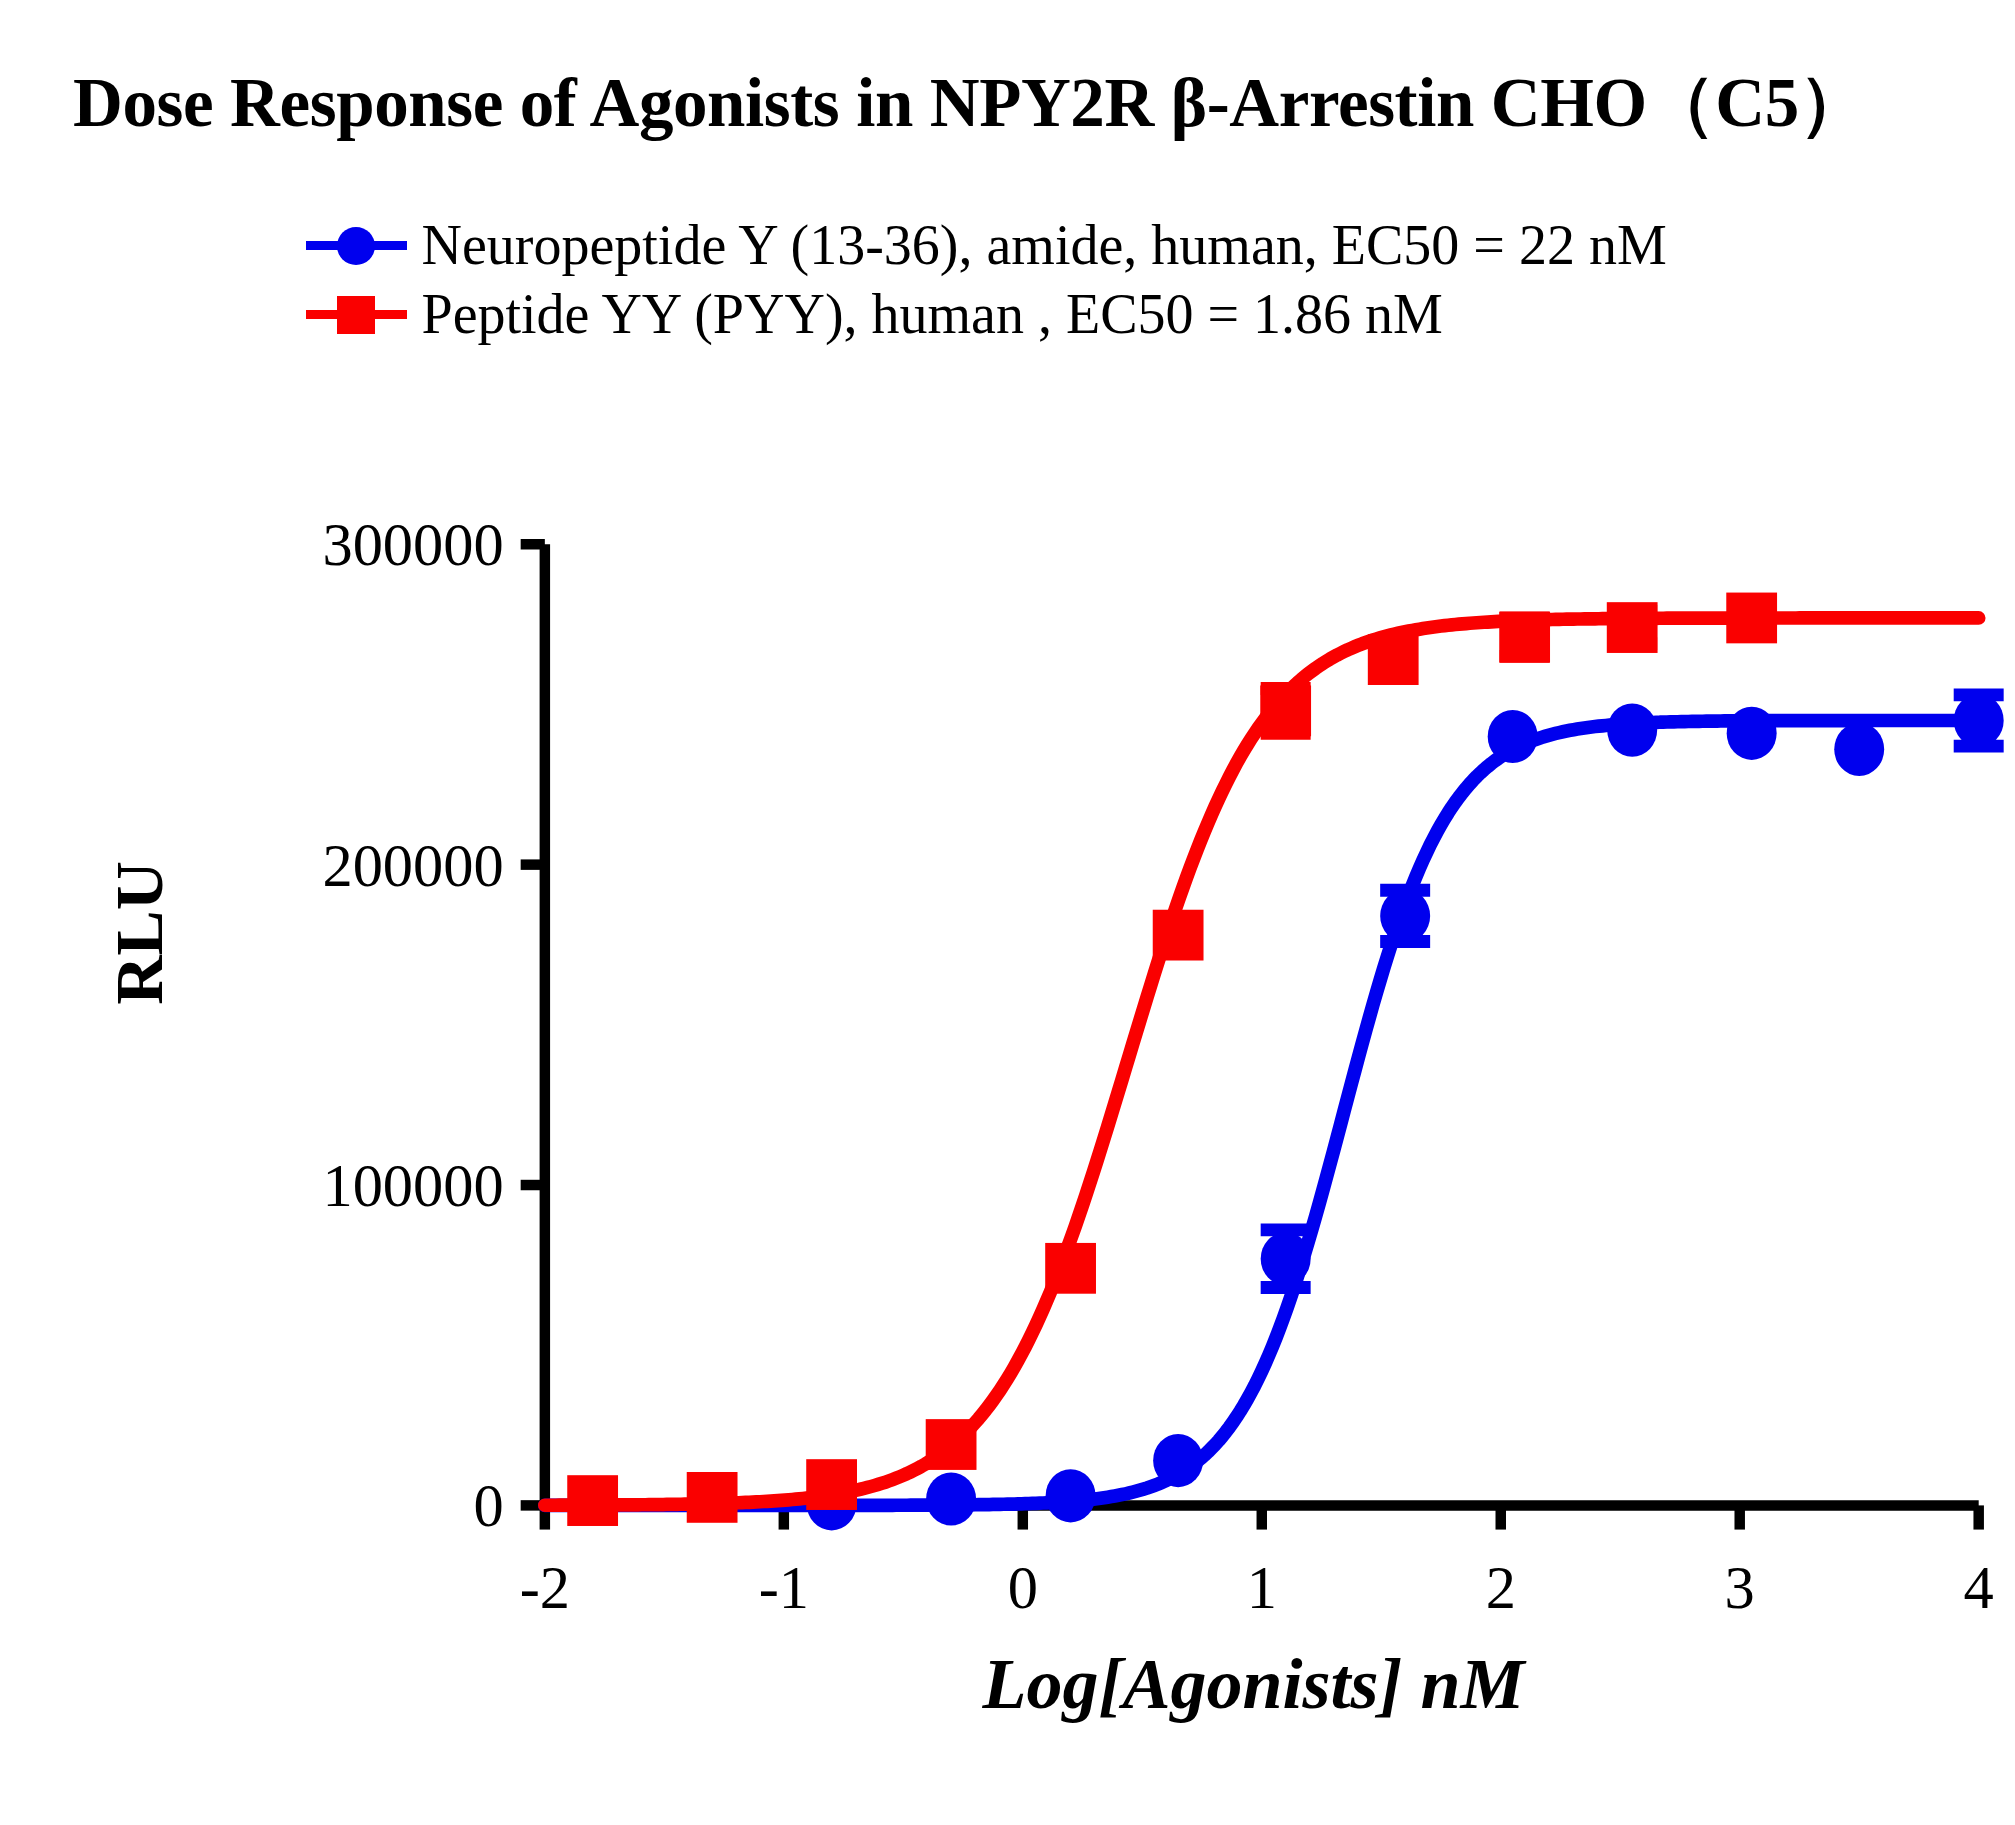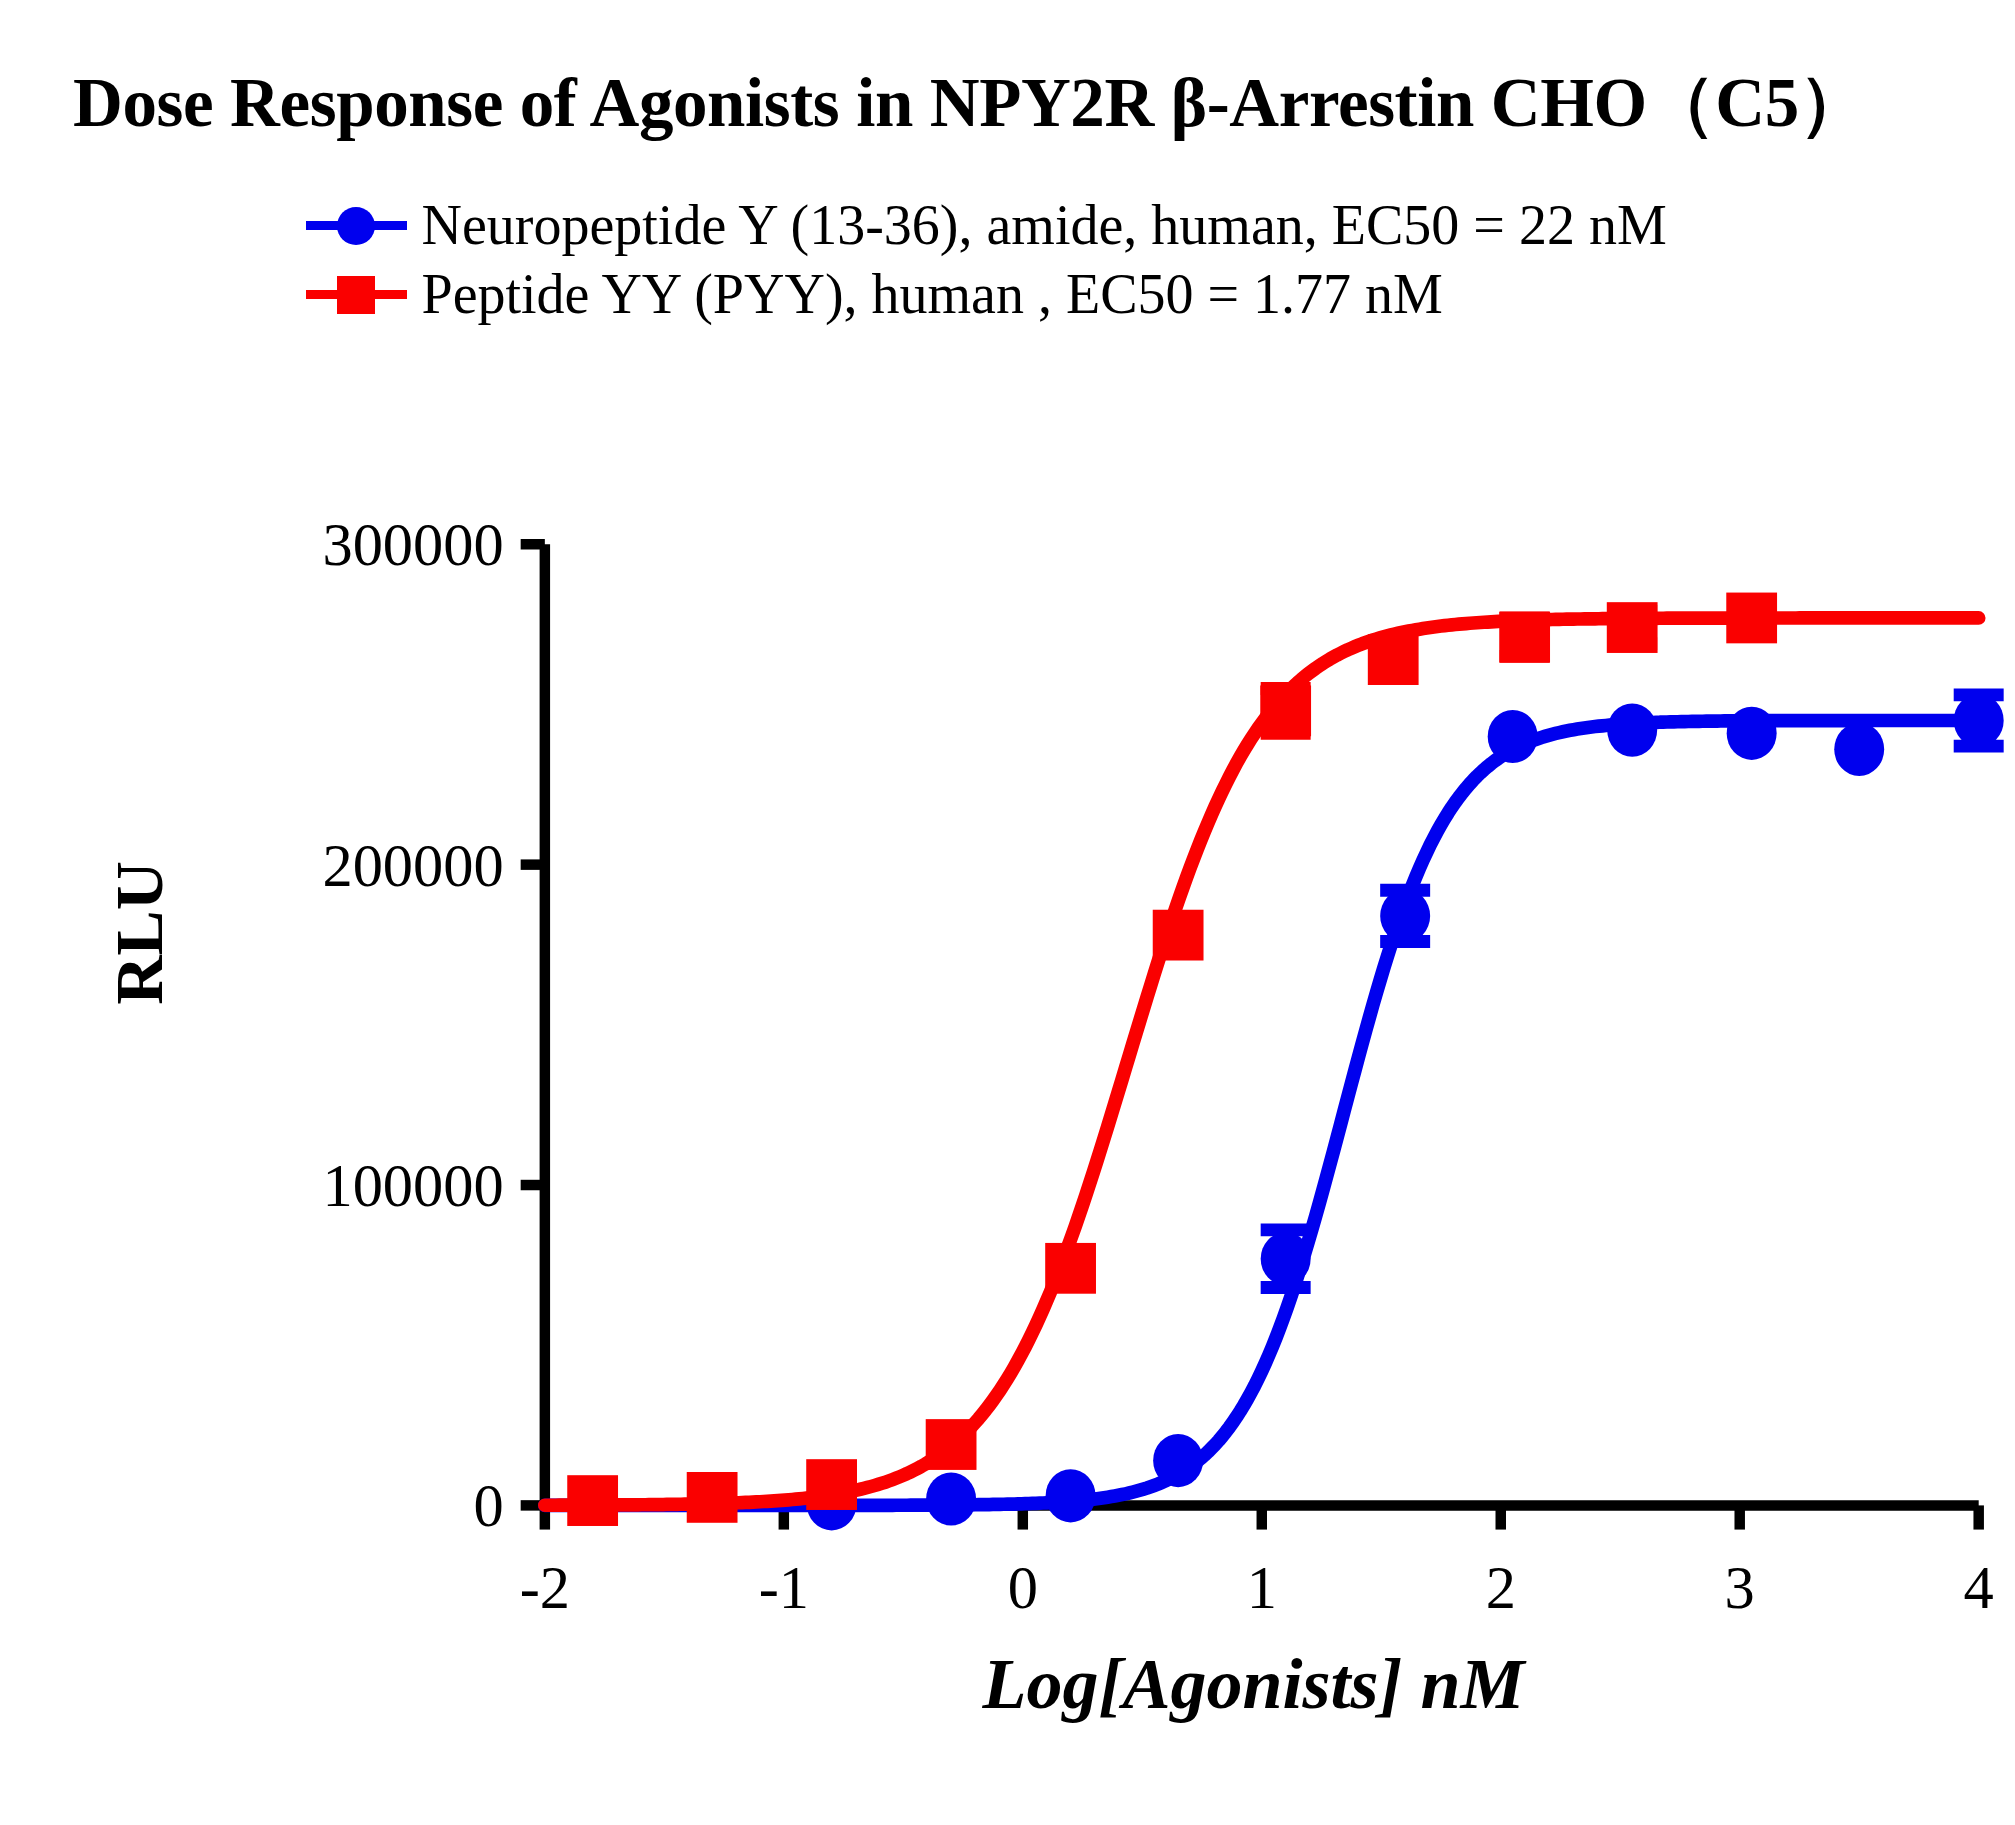--- a/index.html
+++ b/index.html
@@ -5,21 +5,21 @@
   html,body{margin:0;padding:0;background:#ffffff;}
   body{width:2505px;height:1826px;font-family:"Liberation Serif","DejaVu Serif",serif;color:#000;}
   #root{position:relative;width:2505px;height:1826px;overflow:hidden;}
 
   #chart-title{
     position:absolute;left:73px;top:69px;width:2378px;
     font-size:69px;font-weight:bold;letter-spacing:-0.4px;
     white-space:nowrap;line-height:1;
   }
 
-  #legend{position:absolute;left:306px;top:190px;}
+  #legend{position:absolute;left:306px;top:210px;}
   .legend-row{display:flex;align-items:center;height:69px;}
   .legend-key{position:relative;width:101px;height:44px;flex:0 0 101px;}
   .legend-key .lk-line{position:absolute;left:0;top:18.5px;width:101px;height:8.9px;}
   .legend-key .lk-mark{position:absolute;left:31px;top:4px;width:38px;height:38px;}
   .lk-mark.circle{border-radius:50%;}
   .legend-label{font-size:56px;white-space:nowrap;padding-left:14.5px;line-height:1;}
 
   #plot-wrap{position:absolute;left:0;top:0;width:2505px;height:1826px;}
   svg#plot{position:absolute;left:0;top:0;}
 
@@ -49,21 +49,21 @@
         <span class="lk-line" style="background:#0000ee"></span>
         <span class="lk-mark circle" style="background:#0000ee"></span>
       </span>
       <span class="legend-label">Neuropeptide Y (13-36), amide, human, EC50 = 22 nM</span>
     </div>
     <div class="legend-row">
       <span class="legend-key">
         <span class="lk-line" style="background:#fa0000"></span>
         <span class="lk-mark" style="background:#fa0000"></span>
       </span>
-      <span class="legend-label">Peptide YY (PYY), human , EC50 = 1.77 nM</span>
+      <span class="legend-label">Peptide YY (PYY), human , EC50 = 1.86 nM</span>
     </div>
   </div>
 
   <div id="plot-wrap">
     <svg id="plot" width="2505" height="1826" viewBox="0 0 6216 4530">
       <g id="axis-layer">
           <line x1="1352" y1="1350" x2="1352" y2="3735" stroke="#000" stroke-width="26"></line>
           <line x1="1352" y1="3735" x2="4910" y2="3735" stroke="#000" stroke-width="26"></line>
           <line x1="1292" y1="3735" x2="1352" y2="3735" stroke="#000" stroke-width="26"></line>
           <line x1="1292" y1="2940" x2="1352" y2="2940" stroke="#000" stroke-width="26"></line>

